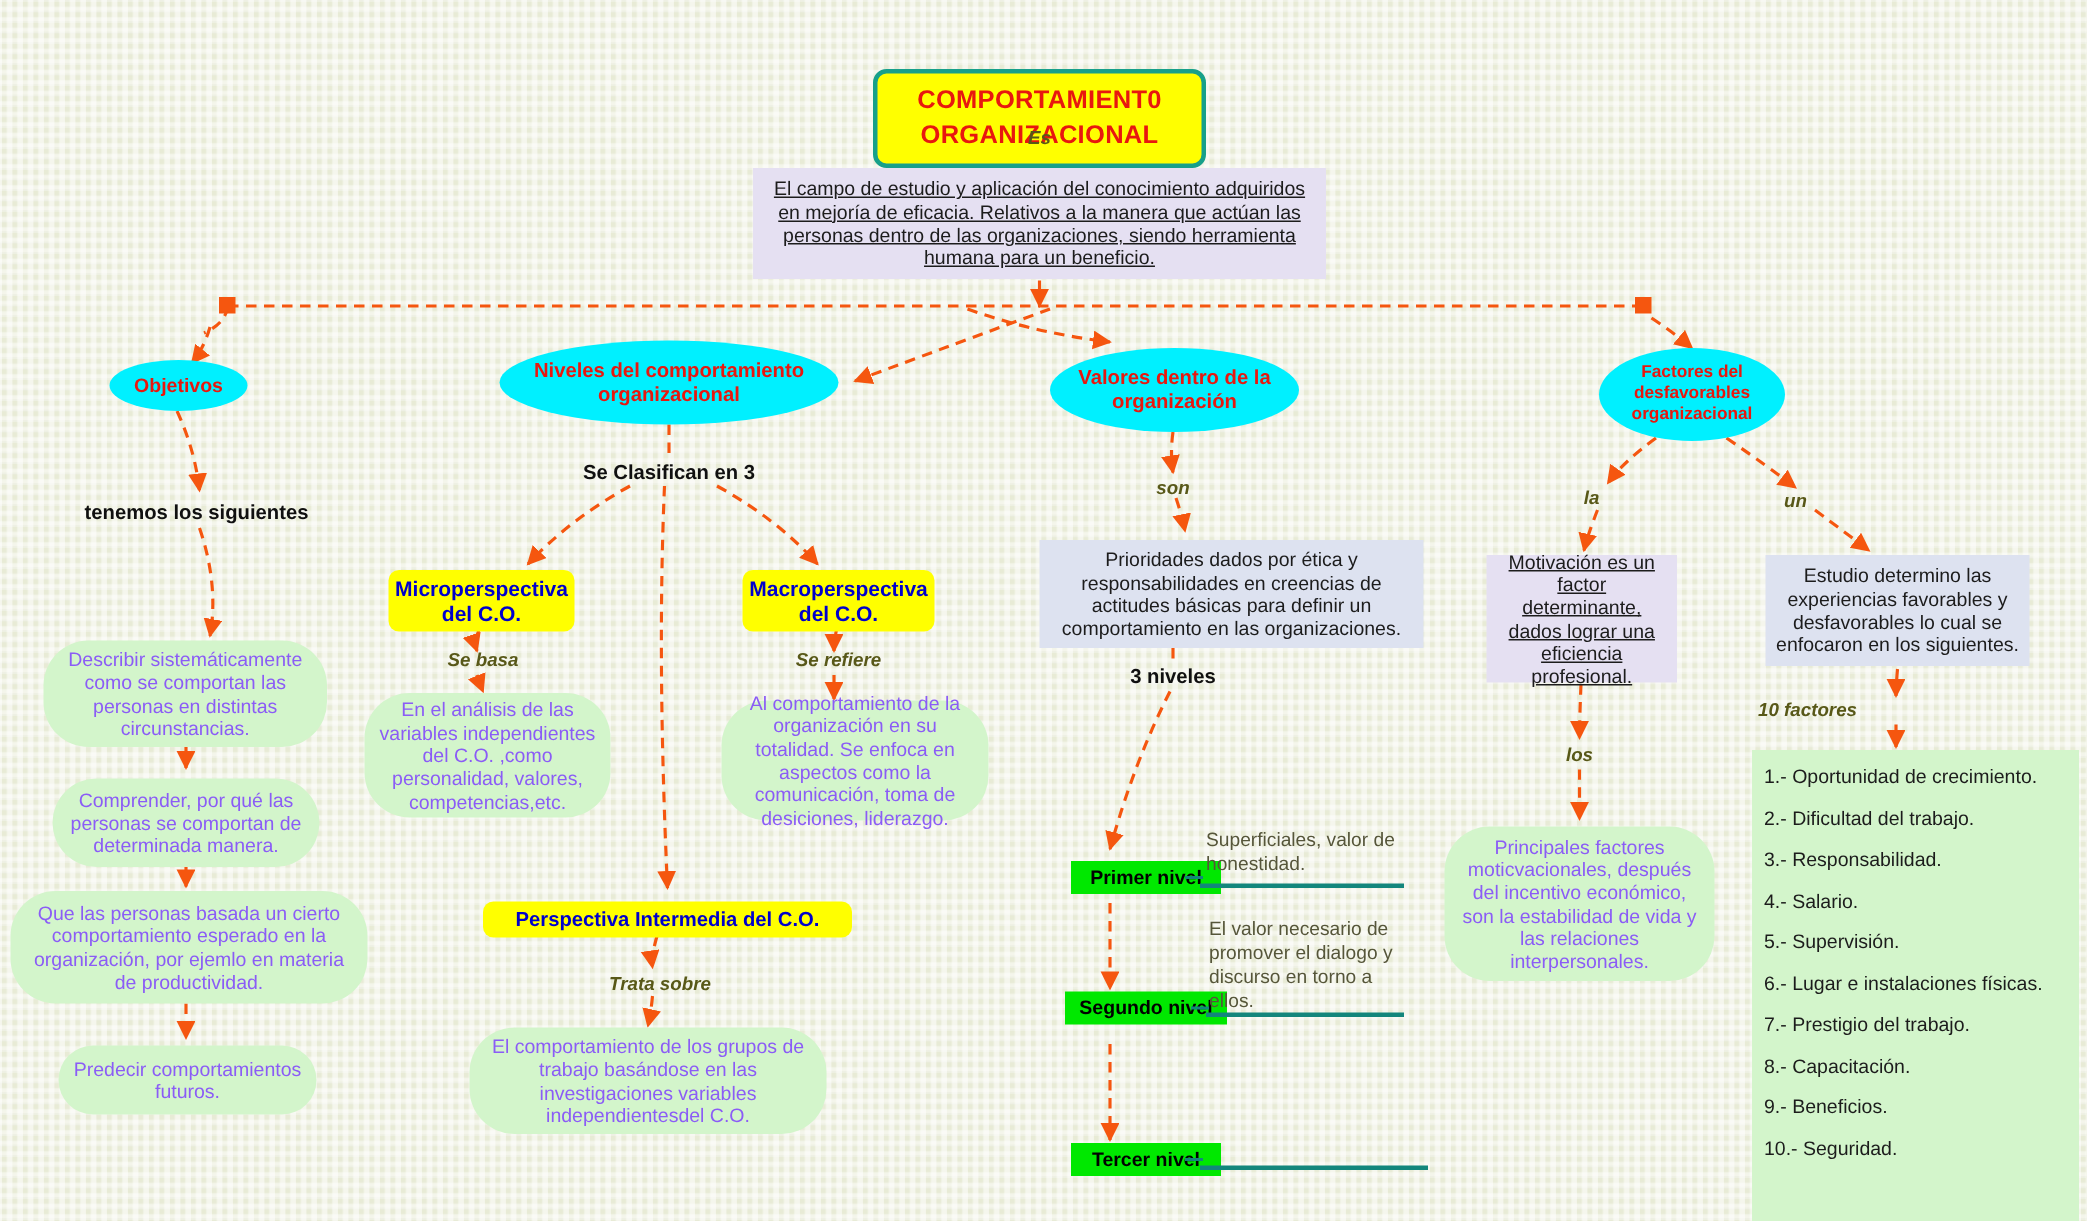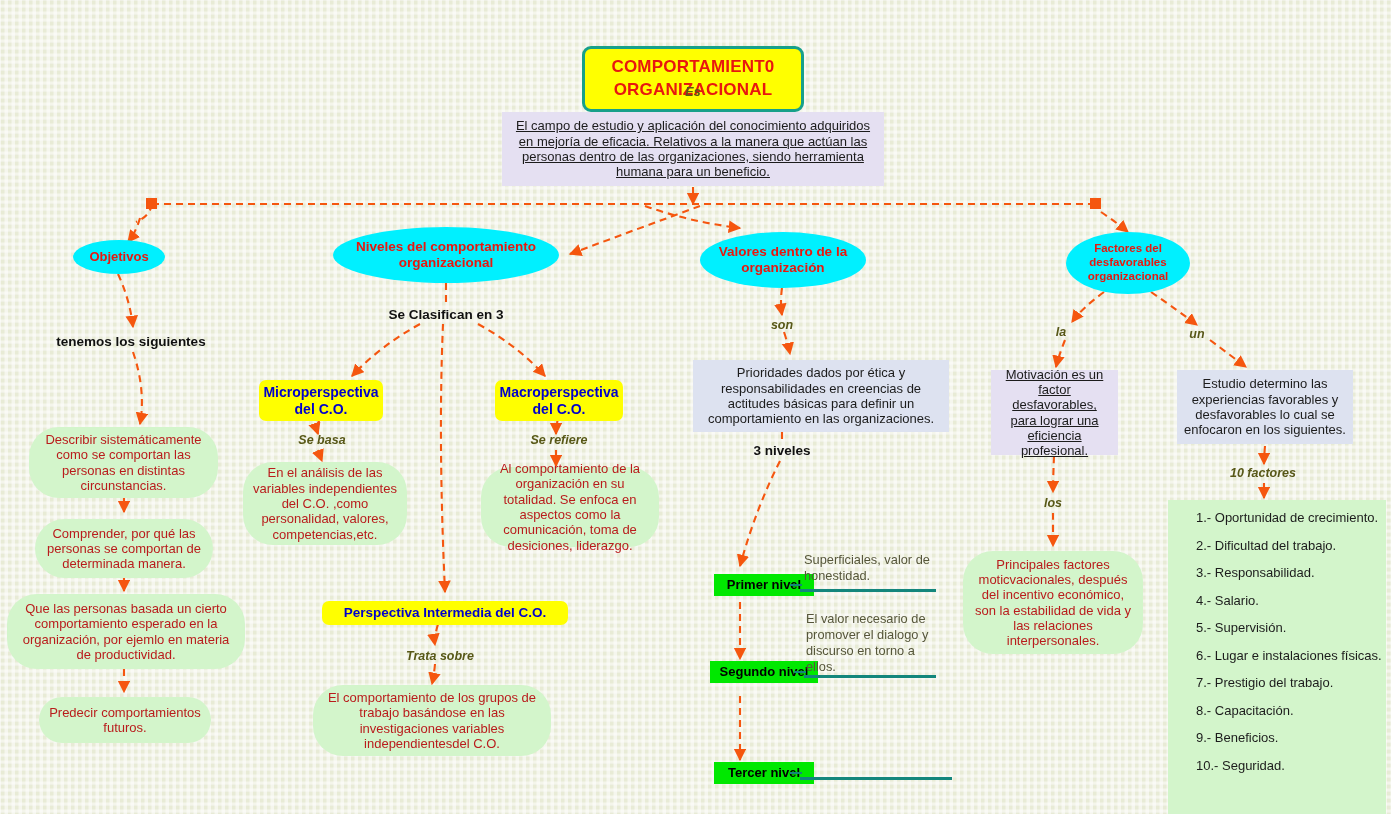--- a/index.html
+++ b/index.html
@@ -65,21 +65,21 @@
     justify-content: center;
     line-height: 1.2;
   }
   .ellipse.small { font-size: 13px; }
   .ellipse.mid   { font-size: 13.5px; }
   .ellipse.tiny  { font-size: 11.5px; }
 
   
   .txt-green {
     background: #d3f5cb;
-    color: #b91c1c;
+    color: #8b5cf6;
     font-size: 13px;
     padding: 7px 7px;
     display: flex;
     align-items: center;
     justify-content: center;
     border-radius: 30px;
   }
   .txt-lav {
     background: #e5e0f2;
     color: #1c1c1c;
@@ -158,21 +158,21 @@
     height: 3px;
     background: #13867c;
   }
 
   
   .factor-list {
     background: #d3f5cb;
     color: #1c1c1c;
     font-size: 13px;
     text-align: left;
-    padding: 10px 28px;
+    padding: 10px 8px;
     box-sizing: border-box;
   }
   .factor-list div {
     margin-bottom: 12.2px;
     white-space: nowrap;
   }
   .factor-list div:last-child { margin-bottom: 0; }
 
   .junction {
     position: absolute;
@@ -322,26 +322,26 @@
   <div class="side-rule" style="left:794px; top:671px; width:12px; height:2px; background:#13867c;"></div>
 
   <div class="node green-chip" style="left:690px; top:762px; width:100px; height:22px;">Tercer nivel</div>
   <div class="side-rule" style="left:800px; top:777px; width:152px;"></div>
   <div class="side-rule" style="left:790px; top:772px; width:12px; height:2px; background:#13867c;"></div>
 
   <div class="node ellipse tiny" style="left:1066px; top:232px; width:124px; height:62px;">Factores del desfavorables organizacional</div>
   <div class="node link-word" style="left:1048px; top:323px; width:26px; height:18px;">la</div>
   <div class="node link-word" style="left:1184px; top:325px; width:26px; height:18px;">un</div>
 
-  <div class="node txt-lav" style="left:991px; top:370px; width:127px; height:85px;">Motivación es un factor desfavorables, para lograr una eficiencia profesional.</div>
+  <div class="node txt-lav" style="left:991px; top:370px; width:127px; height:85px;">Motivación es un factor determinante, dados lograr una eficiencia profesional.</div>
   <div class="node link-word" style="left:1036px; top:494px; width:34px; height:18px;">los</div>
   <div class="node txt-green" style="left:963px; top:551px; width:180px; height:103px;">Principales factores moticvacionales, después del incentivo económico, son la estabilidad de vida y las relaciones interpersonales.</div>
 
   <div class="node txt-blue" style="left:1177px; top:370px; width:176px; height:74px;">Estudio determino las experiencias favorables y desfavorables lo cual se enfocaron en los siguientes.</div>
-  <div class="node link-word" style="left:1228px; top:464px; width:70px; height:18px;">10 factores</div>
+  <div class="node link-word" style="left:1170px; top:464px; width:70px; height:18px;">10 factores</div>
 
   <div class="node factor-list" style="left:1168px; top:500px; width:218px; height:314px;">
     <div>1.- Oportunidad de crecimiento.</div>
     <div>2.- Dificultad del trabajo.</div>
     <div>3.- Responsabilidad.</div>
     <div>4.- Salario.</div>
     <div>5.- Supervisión.</div>
     <div>6.- Lugar e instalaciones físicas.</div>
     <div>7.- Prestigio del trabajo.</div>
     <div>8.- Capacitación.</div>

